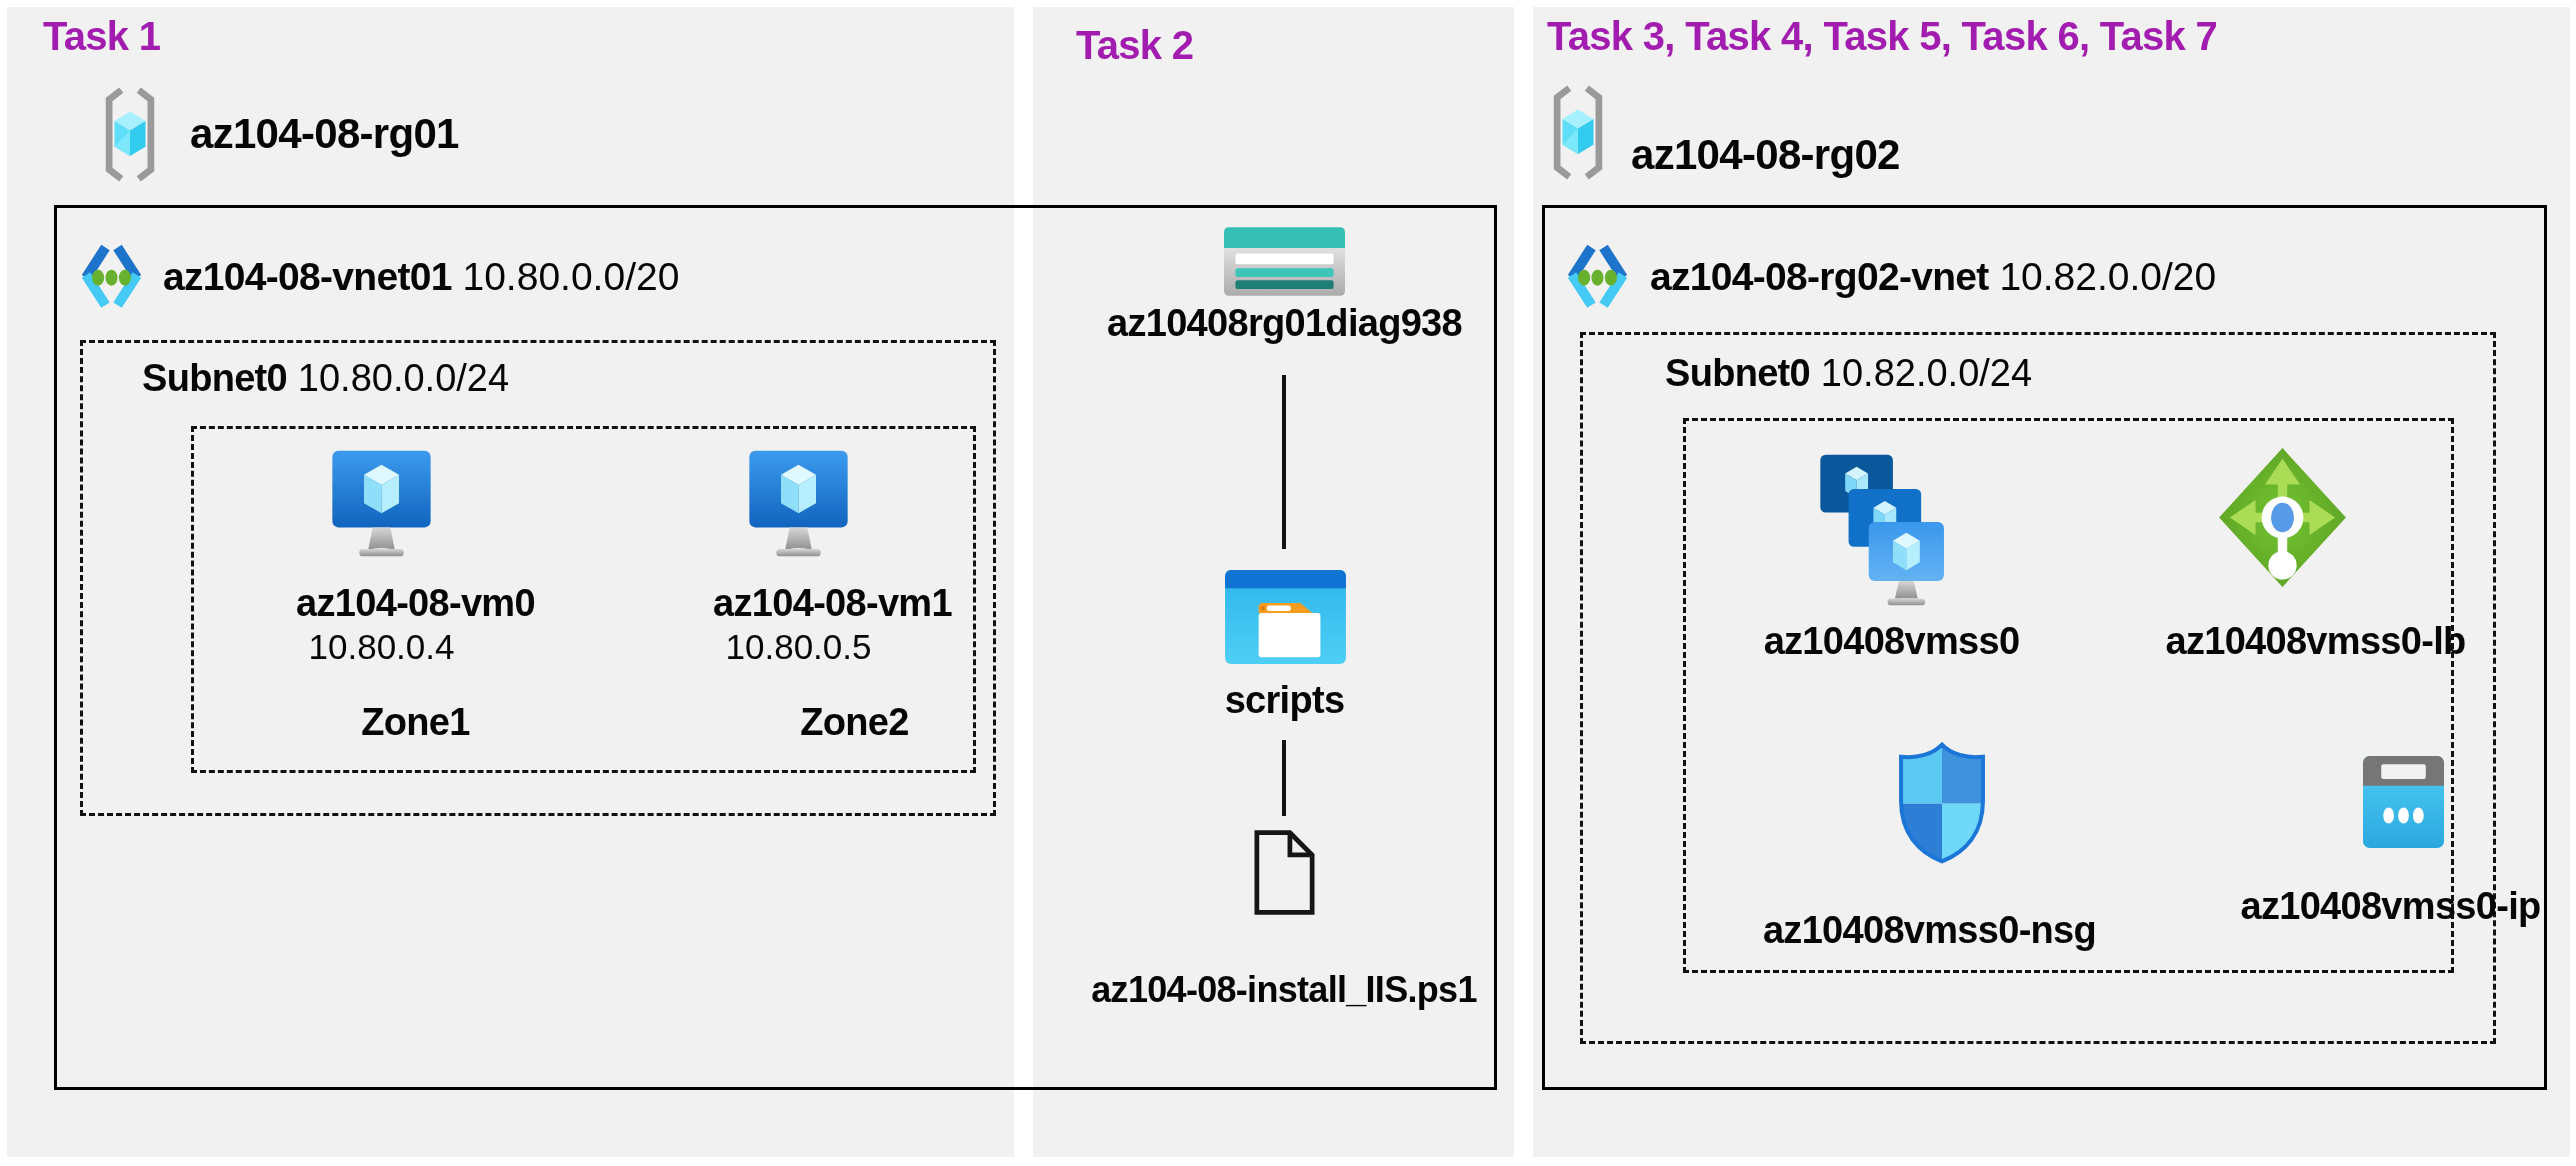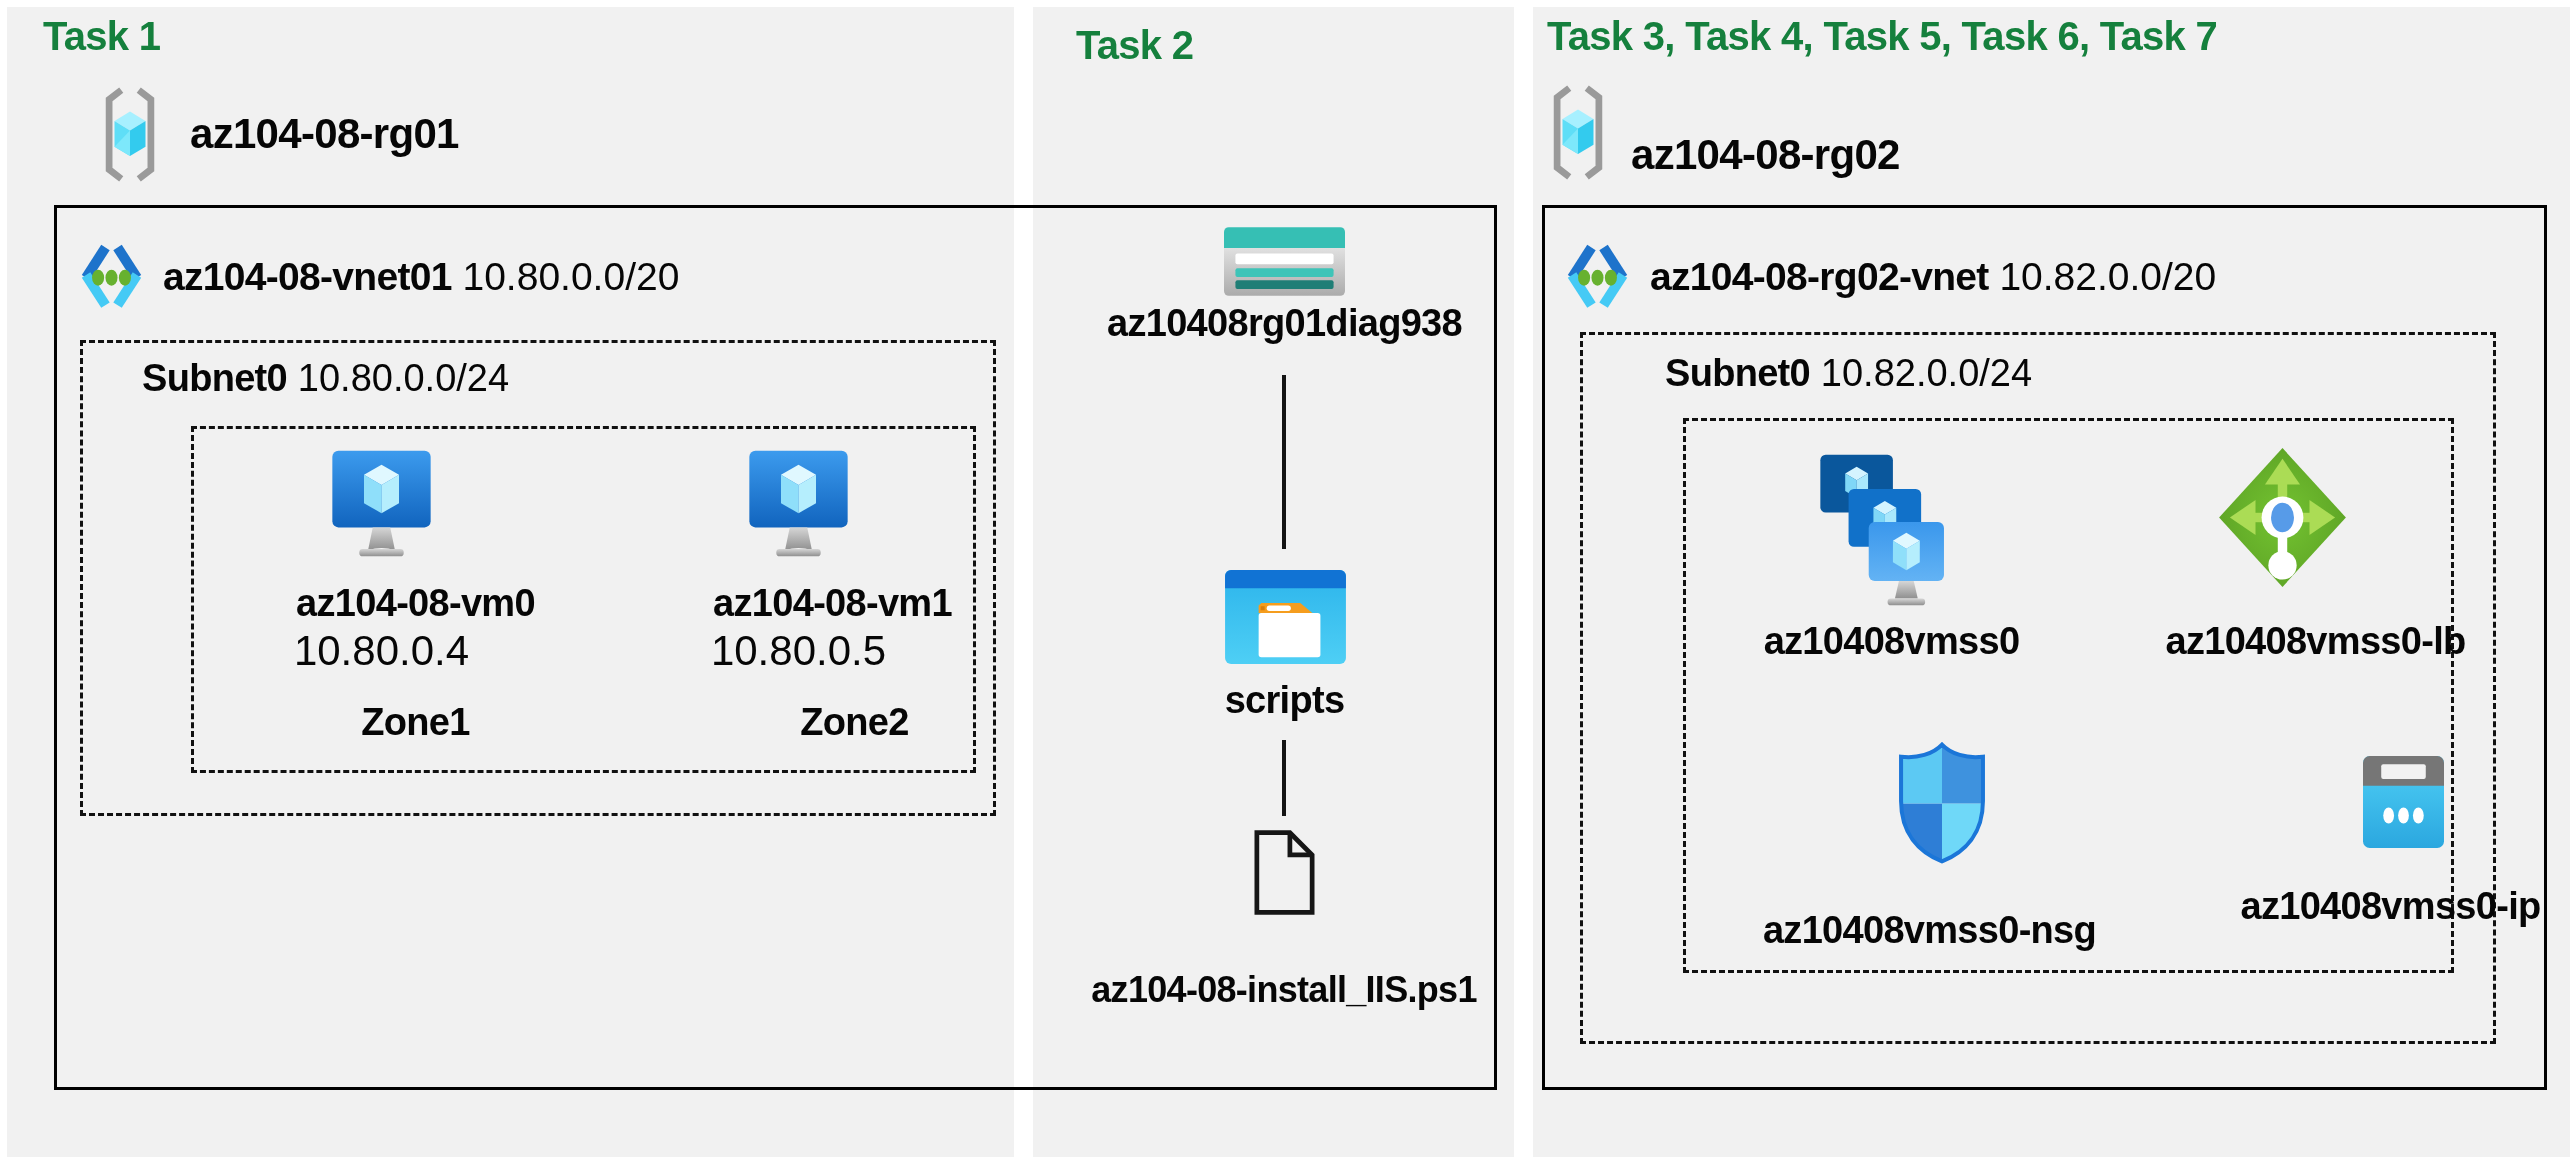--- a/index.html
+++ b/index.html
@@ -1,29 +1,29 @@
 <!DOCTYPE html>
 <html style="font-size:10.8px"><head>
 <meta charset="utf-8">
 <style>
   html,body{margin:0;padding:0;background:#ffffff;}
   #frame{position:relative;width:2576px;height:1166px;background:#ffffff;overflow:hidden;
          font-family:"Liberation Sans", sans-serif;color:#060606;}
   .panel{position:absolute;top:6.7px;height:1150px;background:#f1f1f1;}
   .abs{position:absolute;}
-  .hdr{position:absolute;font-size:40px;font-weight:bold;color:#15803d;letter-spacing:-0.7px;white-space:nowrap;}
+  .hdr{position:absolute;font-size:40px;font-weight:bold;color:#a21caf;letter-spacing:-0.7px;white-space:nowrap;}
   .rg-label{position:absolute;font-size:42px;font-weight:bold;letter-spacing:-0.7px;white-space:nowrap;}
   .vnet-label{position:absolute;font-size:39px;font-weight:bold;letter-spacing:-0.7px;white-space:nowrap;}
   .subnet-label{position:absolute;font-size:38px;font-weight:bold;letter-spacing:-0.7px;white-space:nowrap;}
   .cidr{font-weight:400;margin-left:10.8px;letter-spacing:0;}
   .solid-box{position:absolute;border:3.4px solid #000;box-sizing:border-box;background:transparent;}
   .dash-box{position:absolute;border:3.4px dashed #111;box-sizing:border-box;background:transparent;}
   .item-label{position:absolute;width:405px;text-align:center;font-size:38px;font-weight:bold;
               letter-spacing:-0.7px;white-space:nowrap;}
-  .sub-label{position:absolute;width:337px;text-align:center;font-size:42px;font-weight:400;white-space:nowrap;}
+  .sub-label{position:absolute;width:337px;text-align:center;font-size:35px;font-weight:400;white-space:nowrap;}
   .file-label{position:absolute;width:512px;text-align:center;font-size:36px;font-weight:bold;
               letter-spacing:-0.7px;white-space:nowrap;}
   .vline{position:absolute;width:4px;background:#141414;}
   svg{display:block;}
 </style>
 </head>
 <body>
 
 <div id="frame">
 

